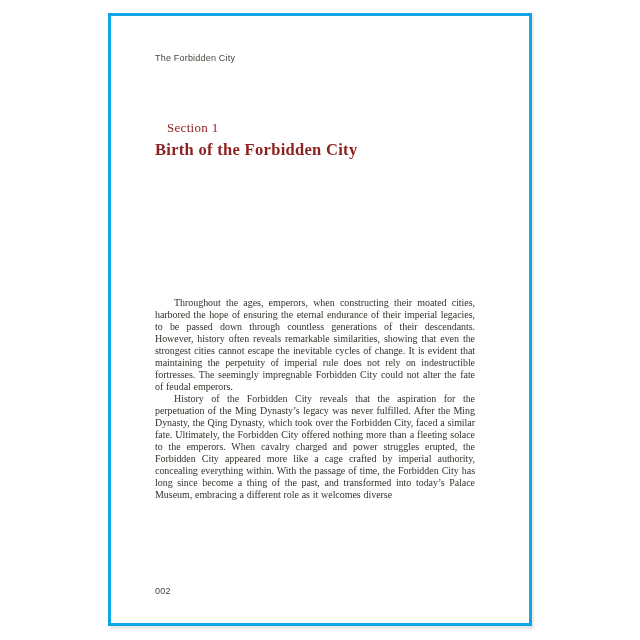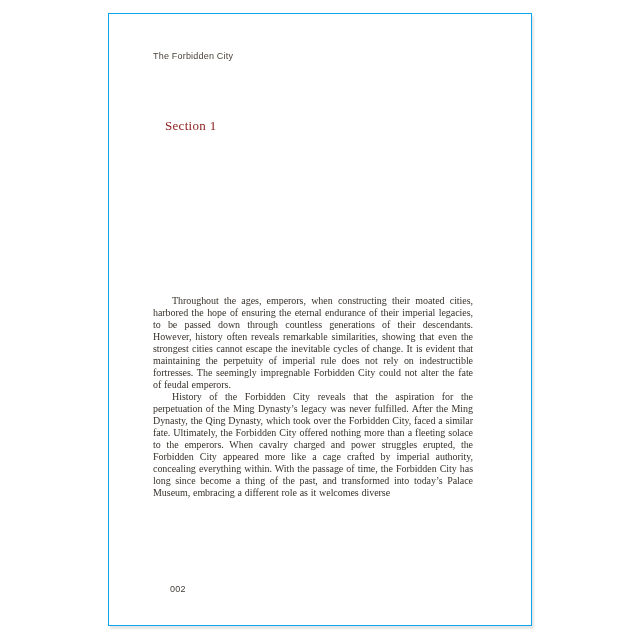--- a/index.html
+++ b/index.html
@@ -18,21 +18,21 @@
     overflow: hidden;
   }
   .page-sheet {
     position: absolute;
     left: 108px;
     top: 13px;
     width: 424px;
     height: 613px;
     box-sizing: border-box;
     background: #ffffff;
-    border: 1px solid #0ea5e9;
+    border: 3px solid #0ea5e9;
     box-shadow: 2px 3px 2px rgba(0,0,0,0.10);
   }
   .running-header {
     position: absolute;
     left: 44px;
     top: 36px;
     font-family: "Liberation Sans", sans-serif;
     font-size: 9px;
     line-height: 12px;
     letter-spacing: 0.2px;
@@ -73,39 +73,40 @@
     word-spacing: 0.4px;
     text-align: justify;
     color: #37322b;
   }
   .body-text p {
     margin: 0;
     text-indent: 19px;
   }
   .page-number {
     position: absolute;
-    left: 61px;
+    left: 44px;
     top: 569px;
     font-family: "Liberation Sans", sans-serif;
     font-size: 9px;
     line-height: 12px;
     letter-spacing: 0.3px;
     color: #44403b;
   }
 </style>
 </head>
 <body>
 
 <div class="viewer">
   <div class="page-sheet">
 
     <div class="running-header">The Forbidden City</div>
 
     <div class="section-label">Section 1</div>
 
+    <h1 class="section-title">Birth of the Forbidden City</h1>
 
     <div class="body-text">
       <p>Throughout the ages, emperors, when constructing their moated cities, harbored the hope of ensuring the eternal endurance of their imperial legacies, to be passed down through countless generations of their descendants. However, history often reveals remarkable similarities, showing that even the strongest cities cannot escape the inevitable cycles of change. It is evident that maintaining the perpetuity of imperial rule does not rely on indestructible fortresses. The seemingly impregnable Forbidden City could not alter the fate of feudal emperors.</p>
       <p>History of the Forbidden City reveals that the aspiration for the perpetuation of the Ming Dynasty’s legacy was never fulfilled. After the Ming Dynasty, the Qing Dynasty, which took over the Forbidden City, faced a similar fate. Ultimately, the Forbidden City offered nothing more than a fleeting solace to the emperors. When cavalry charged and power struggles erupted, the Forbidden City appeared more like a cage crafted by imperial authority, concealing everything within. With the passage of time, the Forbidden City has long since become a thing of the past, and transformed into today’s Palace Museum, embracing a different role as it welcomes diverse</p>
     </div>
 
     <div class="page-number">002</div>
 
   </div>
 </div>

